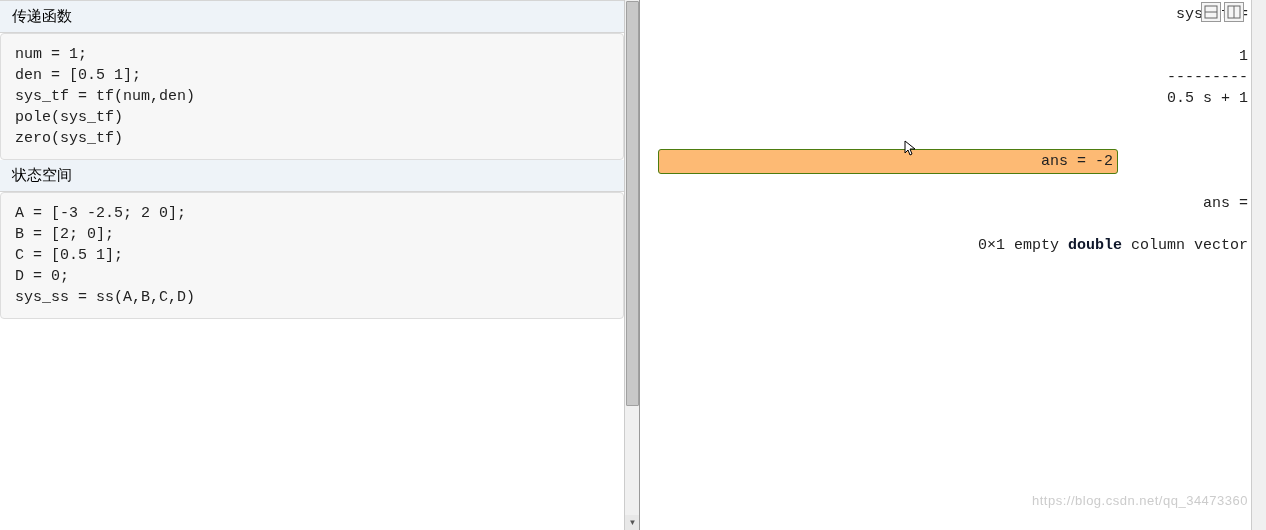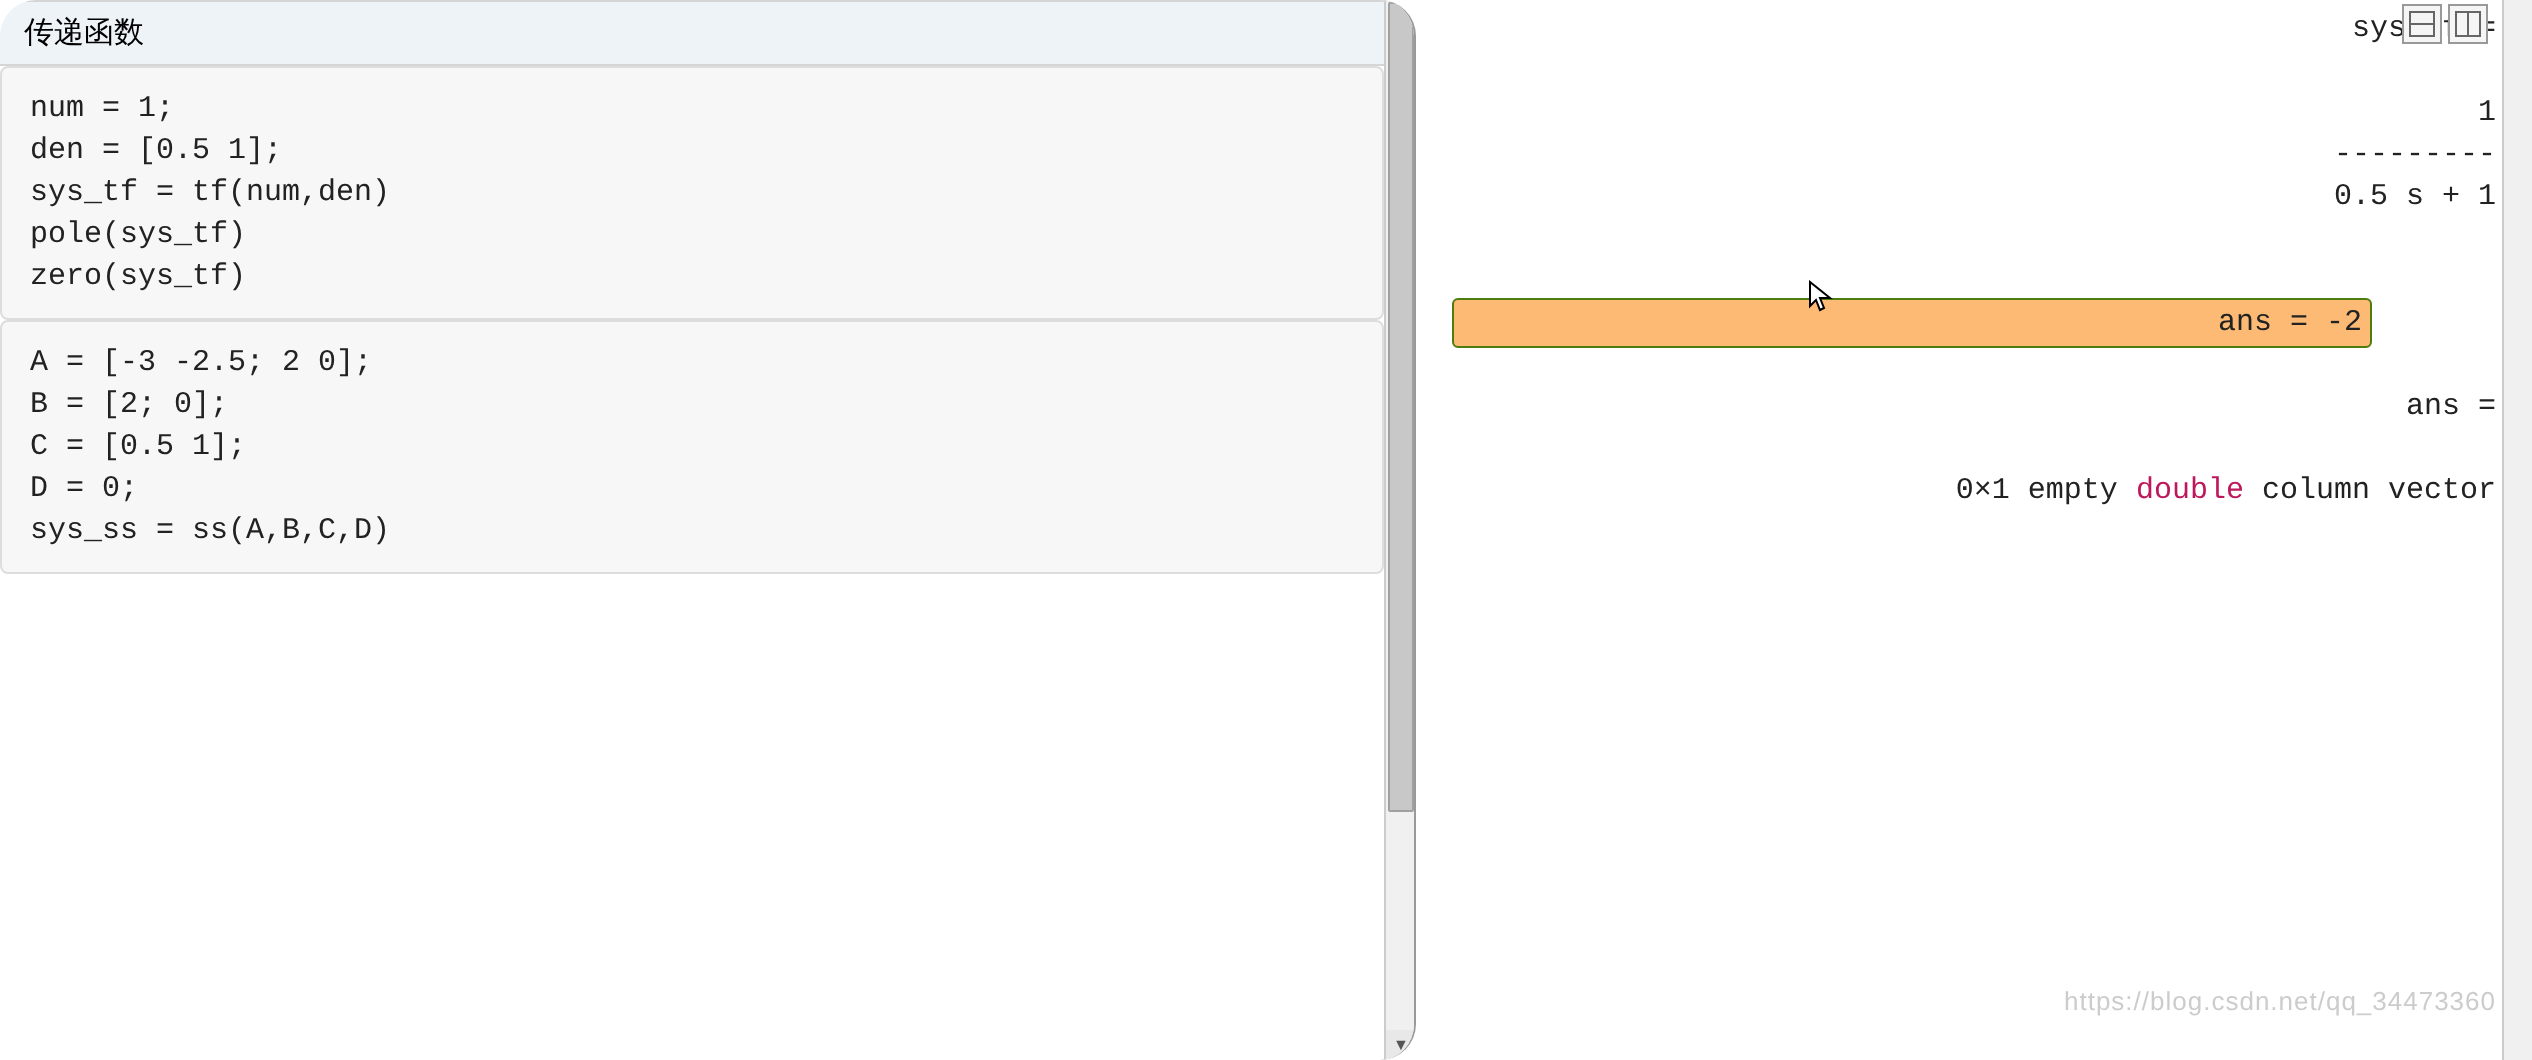--- a/index.html
+++ b/index.html
@@ -7,26 +7,25 @@
       font-family: "Microsoft YaHei", Arial, sans-serif;
       font-size: 14px;
       background: #fff;
       width: 1266px;
       height: 530px;
       overflow: hidden;
       display: flex;
       position: relative;
     }
     .left-pane {
-      width: 708px;
+      width: 640px;
       height: 100%;
       overflow-y: auto;
       position: relative;
       border-right: 1px solid #999;
-      border-radius: 18px;
     }
     .left-content {
       padding-right: 15px;
     }
     .section-header {
       background: #eef3f8;
       padding: 6px 12px;
       font-size: 15px;
       border-bottom: 1px solid #d5d5d5;
     }
@@ -84,21 +83,21 @@
     }
     .output-line { white-space: pre; text-align: right; }
     .output-highlight {
       background: #fdba74;
       border: 1px solid #4d7c0f;
       border-radius: 3px;
       padding: 1px 4px;
       margin: 19px 0;
       width: 460px;
     }
-    .kw-double { color: #be185d; font-weight: normal; }
+    .kw-double { color: #0f172a; font-weight: bold; }
     .toolbar-icons {
       position: absolute;
       top: 2px;
       right: 22px;
       display: flex;
       gap: 3px;
     }
     .icon-btn {
       width: 20px;
       height: 20px;
@@ -144,20 +143,23 @@
   <div class="left-content">
     <div class="section-header first-header">
       <span>传递函数</span>
     </div>
     <div class="code-block"><span>num = 1;
 den = [0.5 1];
 sys_tf = tf(num,den)
 pole(sys_tf)
 zero(sys_tf)</span></div>
 
+    <div class="section-header">
+      <span>状态空间</span>
+    </div>
     <div class="code-block"><span>A = [-3 -2.5; 2 0];
 B = [2; 0];
 C = [0.5 1];
 D = 0;
 sys_ss = ss(A,B,C,D)</span></div>
 
   </div>
 
   <div class="left-scrollbar">
     <div class="scroll-thumb"></div>

